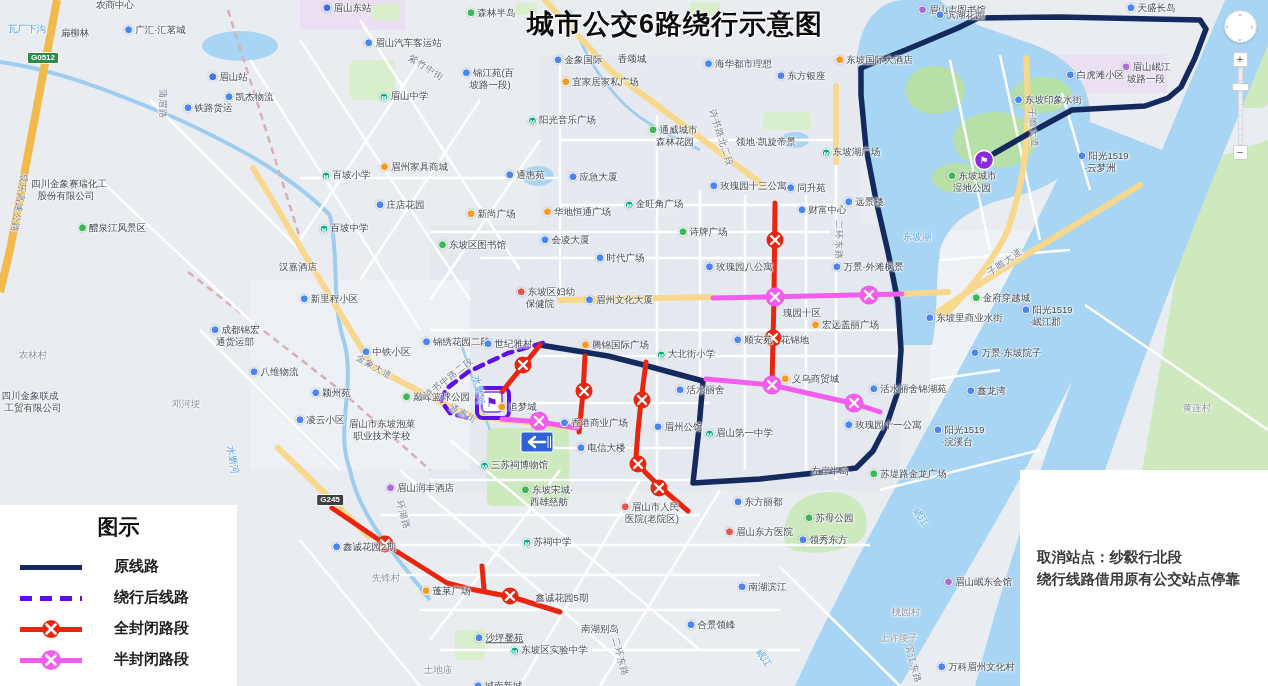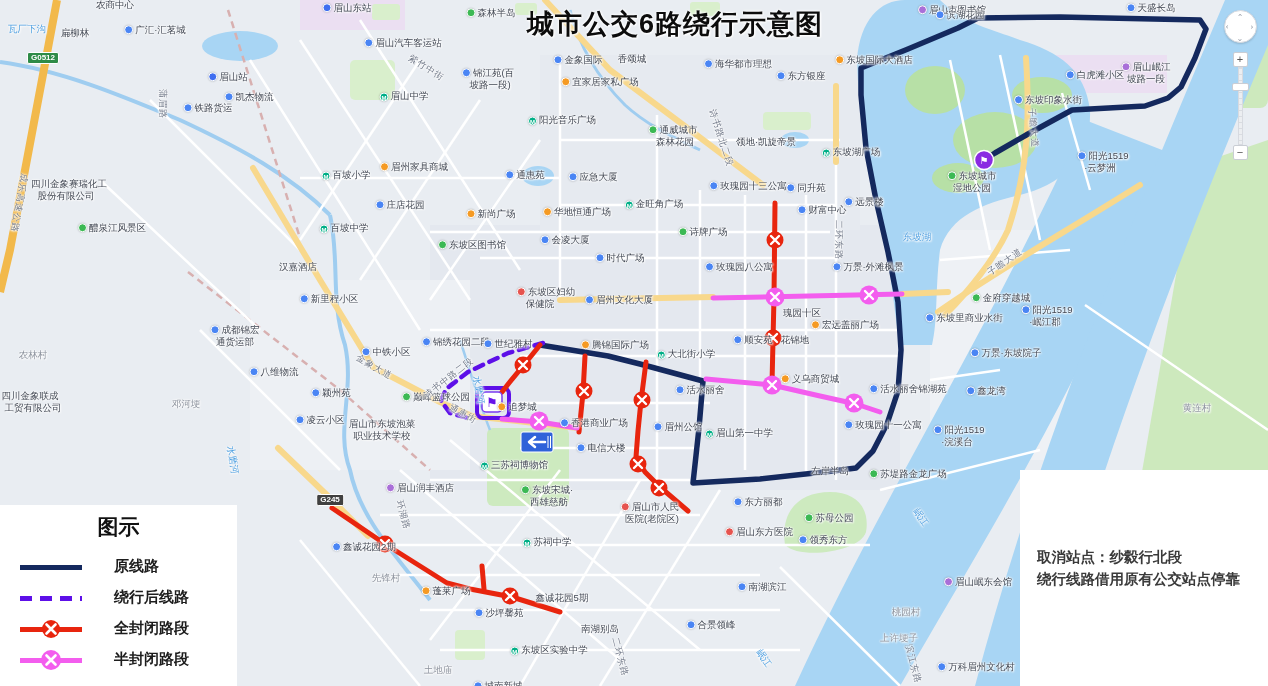--- a/index.html
+++ b/index.html
@@ -338,21 +338,21 @@
       <div class="mlab" style="left: 514px; top: 465px; transform: translate(-50%, -50%);"><span class="ic ic-teal">M</span>三苏祠博物馆</div>
       <div class="mlab" style="left: 547px; top: 490px; transform: translate(-50%, -50%);"><span class="ic ic-green"></span>东坡宋城·</div>
       <div class="mlab" style="left: 549px; top: 502px; transform: translate(-50%, -50%);">西雄慈舫</div>
       <div class="mlab" style="left: 547px; top: 542px; transform: translate(-50%, -50%);"><span class="ic ic-teal">M</span>苏祠中学</div>
       <div class="mlab" style="left: 420px; top: 488px; transform: translate(-50%, -50%);"><span class="ic ic-purple"></span>眉山润丰酒店</div>
       <div class="mlab road" style="left: 403px; top: 515px; transform: translate(-50%, -50%) rotate(75deg);">环湖路</div>
       <div class="mlab bred" style="left: 330px; top: 500px; transform: translate(-50%, -50%);">G245</div>
       <div class="mlab" style="left: 364px; top: 547px; transform: translate(-50%, -50%);"><span class="ic ic-blue"></span>鑫诚花园2期</div>
       <div class="mlab village" style="left: 386px; top: 578px; transform: translate(-50%, -50%);">先锋村</div>
       <div class="mlab" style="left: 446px; top: 591px; transform: translate(-50%, -50%);"><span class="ic ic-orange"></span>蓬莱广场</div>
-      <div class="mlab" style="left: 499px; top: 613px; transform: translate(-50%, -50%);"><span class="ic ic-blue"></span>沙坪馨苑</div>
+      <div class="mlab" style="left: 499px; top: 638px; transform: translate(-50%, -50%); text-decoration: underline;"><span class="ic ic-blue"></span>沙坪馨苑</div>
       <div class="mlab" style="left: 562px; top: 598px; transform: translate(-50%, -50%);">鑫诚花园5期</div>
       <div class="mlab" style="left: 650px; top: 507px; transform: translate(-50%, -50%);"><span class="ic ic-red"></span>眉山市人民</div>
       <div class="mlab" style="left: 652px; top: 519px; transform: translate(-50%, -50%);">医院(老院区)</div>
       <div class="mlab" style="left: 549px; top: 650px; transform: translate(-50%, -50%);"><span class="ic ic-teal">M</span>东坡区实验中学</div>
       <div class="mlab" style="left: 498px; top: 678px; transform: translate(-50%, -50%); margin-top: 8px;"><span class="ic ic-blue"></span>城南新城</div>
       <div class="mlab village" style="left: 438px; top: 670px; transform: translate(-50%, -50%);">土地庙</div>
       <div class="mlab" style="left: 600px; top: 629px; transform: translate(-50%, -50%);">南湖别岛</div>
       <div class="mlab road" style="left: 620px; top: 657px; transform: translate(-50%, -50%) rotate(75deg);">二环东路</div>
       <div class="mlab" style="left: 758px; top: 502px; transform: translate(-50%, -50%);"><span class="ic ic-blue"></span>东方丽都</div>
       <div class="mlab" style="left: 829px; top: 518px; transform: translate(-50%, -50%);"><span class="ic ic-green"></span>苏母公园</div>

